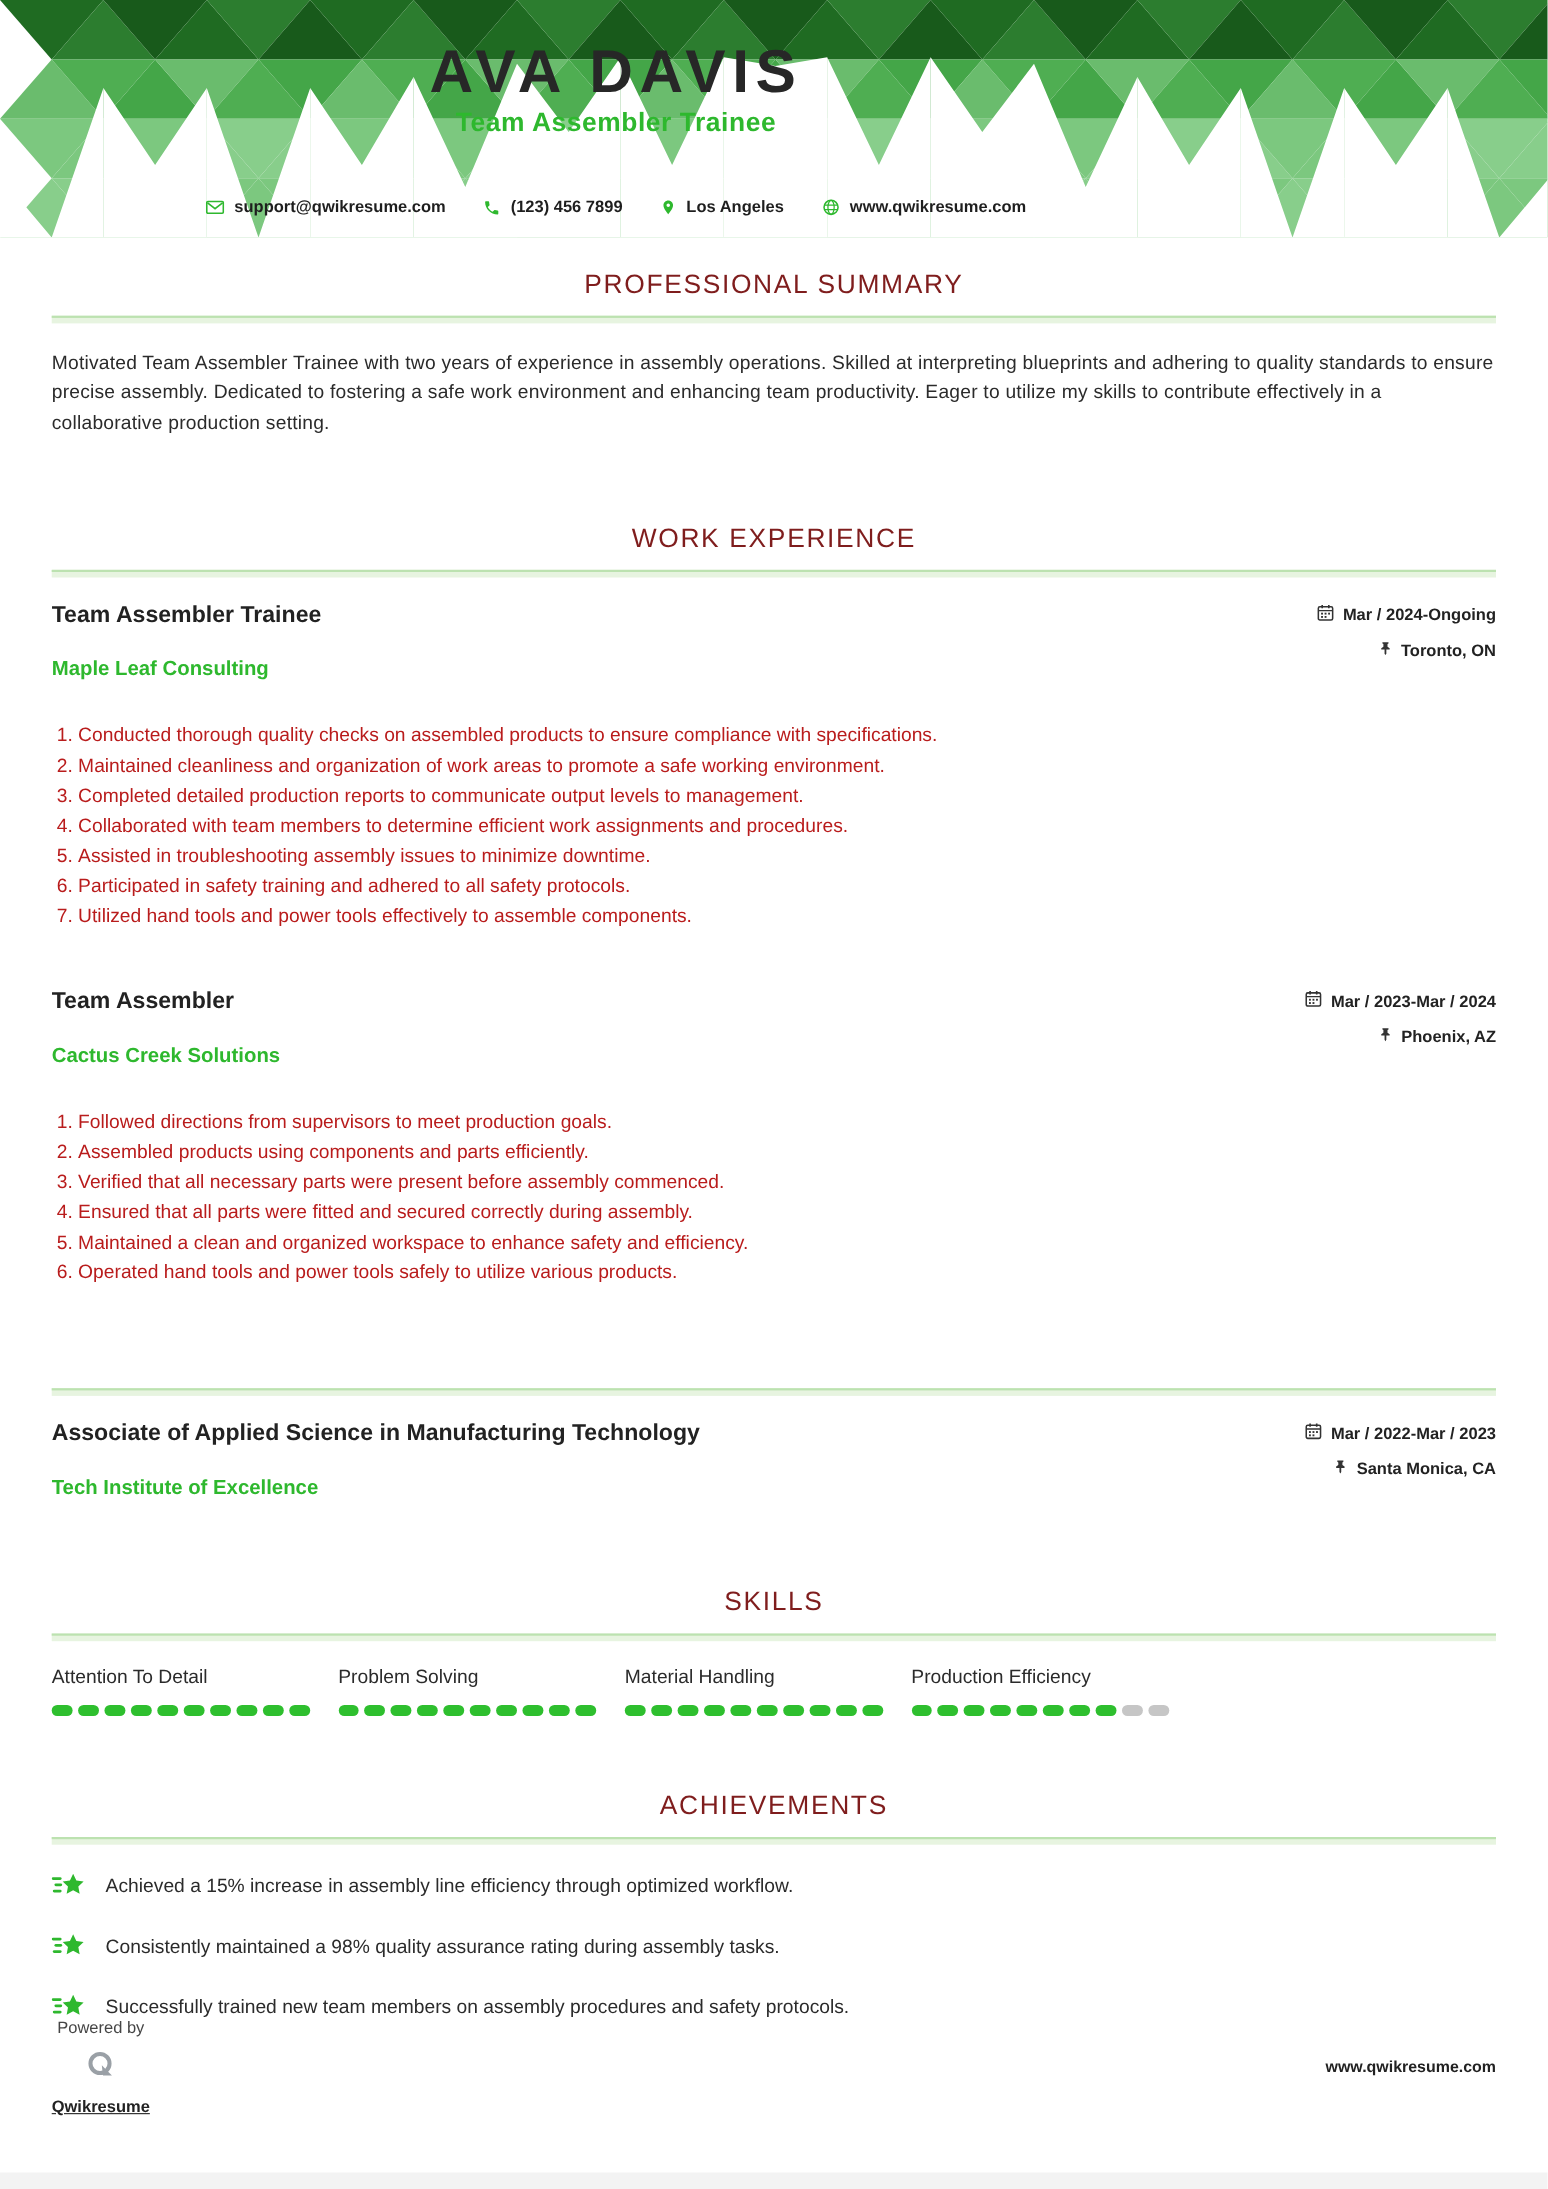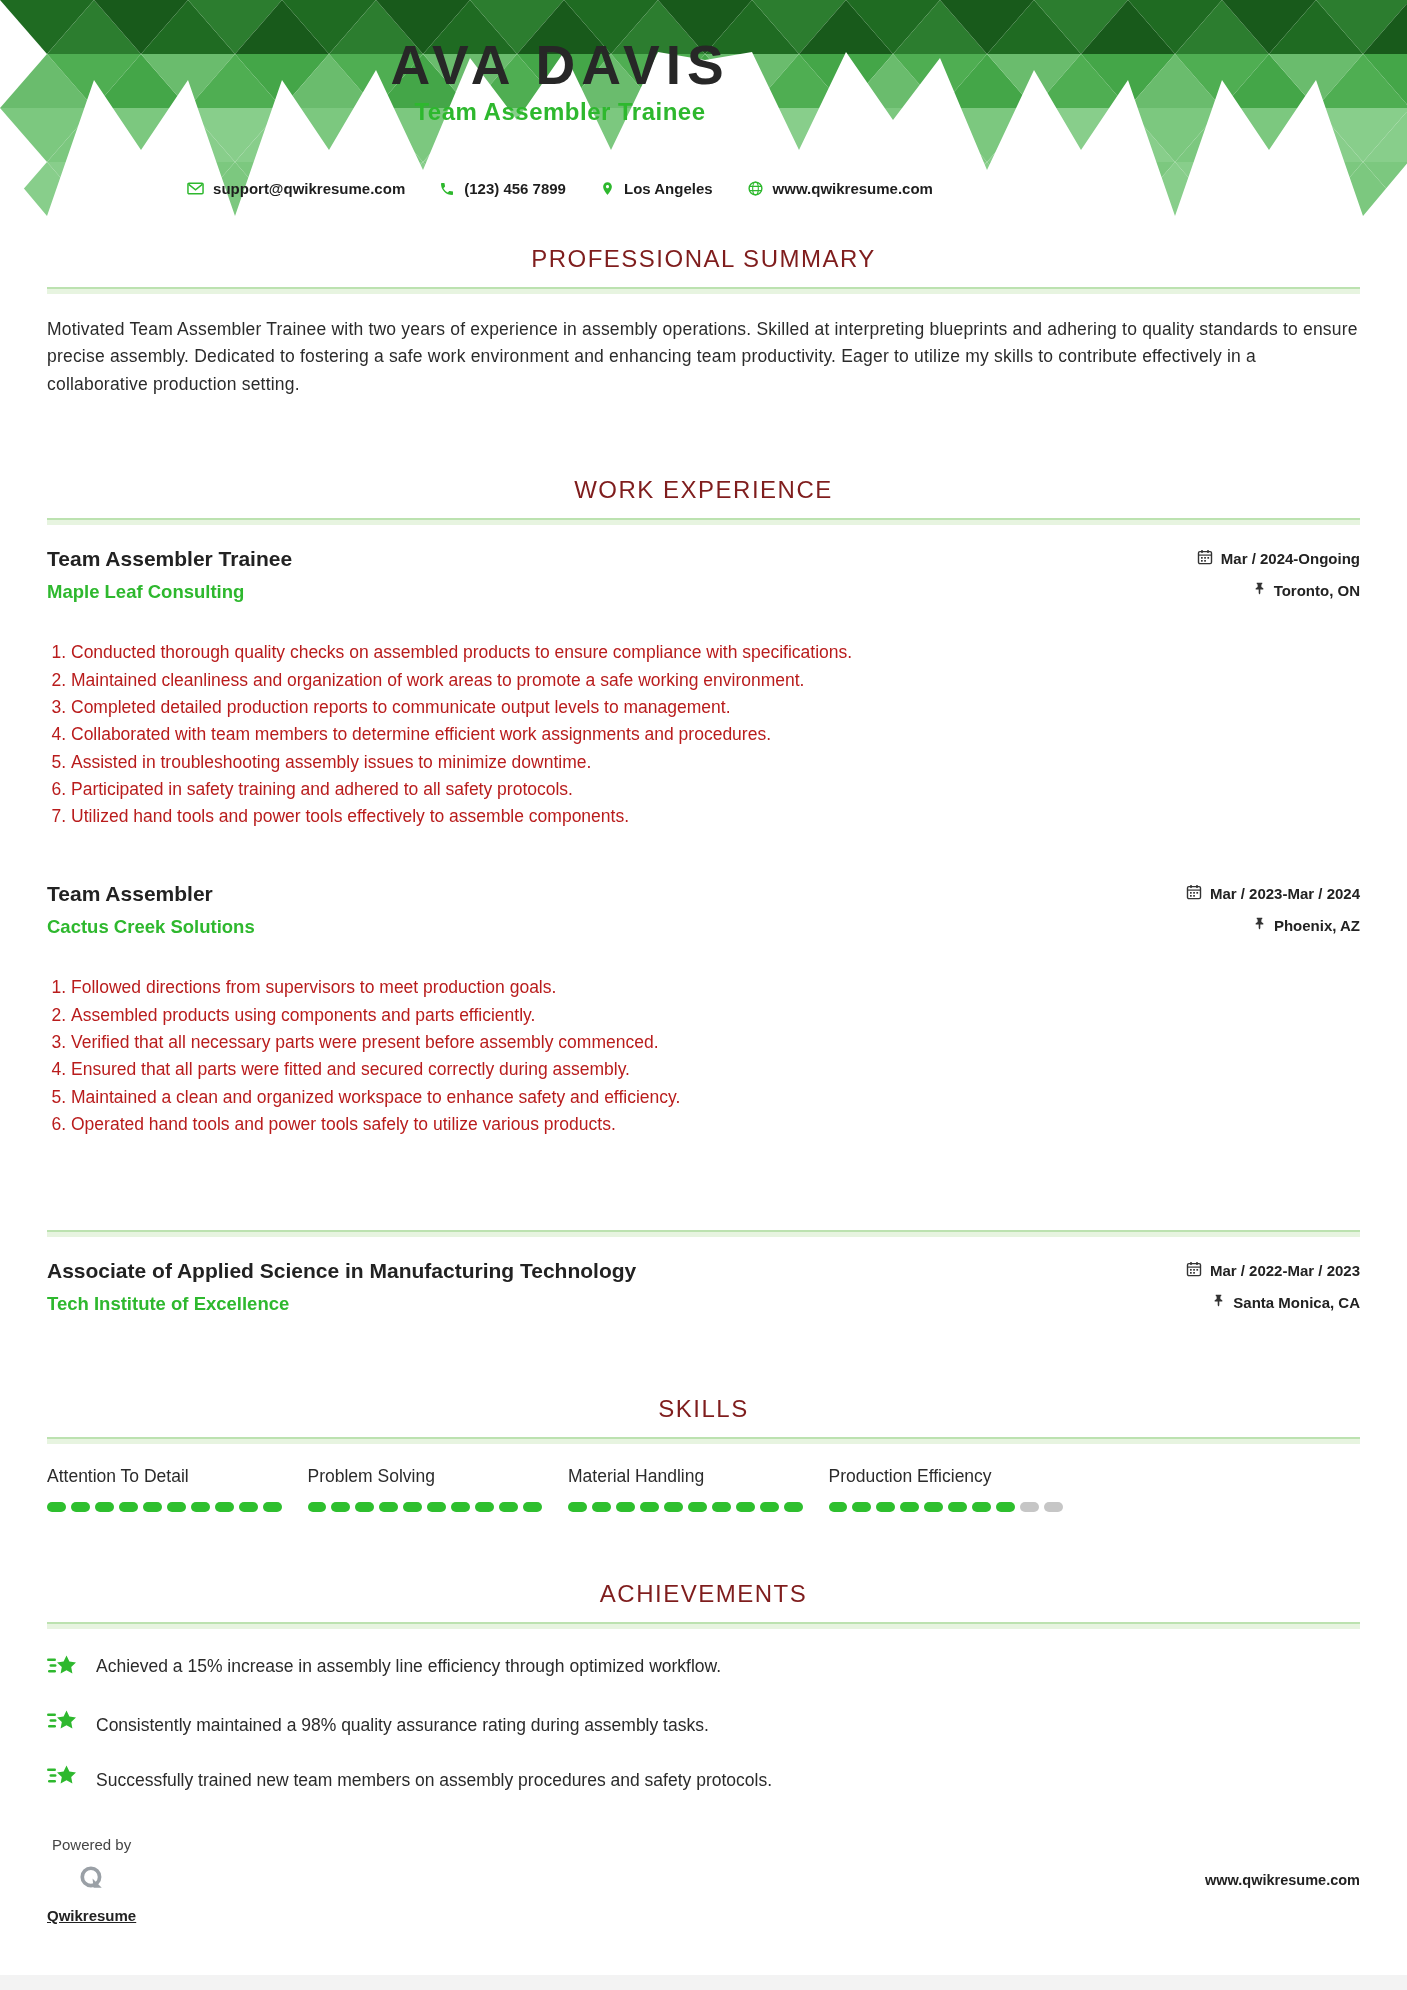--- a/index.html
+++ b/index.html
@@ -38,38 +38,38 @@
   .mt-edu { margin-top: 92px; }
   .mt-skills { margin-top: 80px; }
   .mt-ach { margin-top: 68px; }
 
   .summary-text { font-size: 17.5px; line-height: 1.57; letter-spacing: 0.2px; color: #2b2b2b; }
 
   .entry { margin-top: 14px; }
   .entry + .entry { margin-top: 52px; }
   .entry-head { display: flex; justify-content: space-between; align-items: flex-start; }
   .entry-title { font-size: 21px; font-weight: 700; color: #222222; }
-  .entry-company { font-size: 18.5px; font-weight: 700; color: #2eb82e; margin-top: 10px; }
+  .entry-company { font-size: 18.5px; font-weight: 700; color: #2eb82e; margin-top: 26px; }
   .entry-meta { text-align: right; flex-shrink: 0; padding-top: 2px; }
   .meta-row { display: flex; justify-content: flex-end; align-items: center; gap: 8px; font-size: 15px; font-weight: 600; color: #222222; }
   .meta-row + .meta-row { margin-top: 13px; }
   .bullets { margin: 36px 0 0 0; padding-left: 24px; font-size: 17.5px; line-height: 1.56; color: #b91c1c; }
   .edu-desc { margin-top: 18px; font-size: 17.5px; color: #2b2b2b; }
 
   
   .skills-grid { display: grid; grid-template-columns: repeat(4, 1fr); column-gap: 26px; width: 1016px; }
   .skill-label { font-size: 17.5px; color: #2b2b2b; }
   .skill-bar { display: flex; gap: 5px; margin-top: 15px; }
   .seg { flex: 1; height: 10px; border-radius: 5px; }
   .seg.on { background: #2ebf2e; }
   .seg.off { background: #c6c6c6; }
 
   
   .ach-row { display: flex; align-items: center; gap: 18px; font-size: 17.5px; color: #2b2b2b; }
-  .ach-row + .ach-row { margin-top: 25px; align-items: flex-end; }
+  .ach-row + .ach-row { margin-top: 25px; }
   .ach-row svg { flex-shrink: 0; display: block; }
 
   
   .footer {
     position: absolute; left: 47px; right: 47px; bottom: 66px;
     display: flex; justify-content: space-between; align-items: center;
   }
   .powered { display: flex; align-items: center; gap: 12px; flex-direction: column; }
   .powered-label { font-size: 15px; color: #454545; }
   .brand-link { font-size: 15px; font-weight: 600; color: #222222; text-decoration: underline; }

